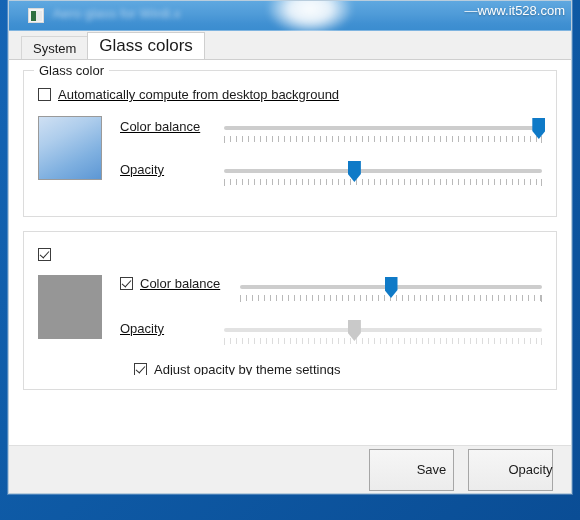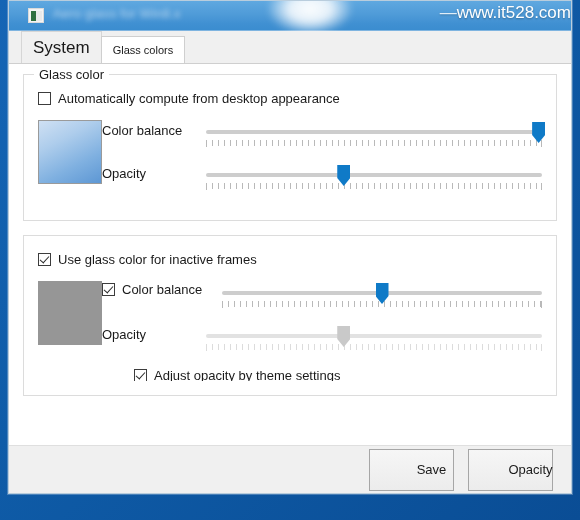--- a/index.html
+++ b/index.html
@@ -56,53 +56,53 @@
     filter: blur(2.6px);
     white-space: nowrap;
   }
   .tb-glare {
     position: absolute; left: 258px; top: -18px;
     width: 86px; height: 52px; border-radius: 50%;
     background: radial-gradient(ellipse at center, rgba(255,255,255,.98) 0%, rgba(255,255,255,.85) 34%, rgba(255,255,255,0) 72%);
     filter: blur(3px);
   }
   .watermark {
-    position: absolute; right: 0; top: 2px;
-    font-size: 17px; color: #ffffff;
+    position: absolute; right: 6px; top: 2px;
+    font-size: 13px; color: #ffffff;
     text-shadow: 0 1px 2px rgba(0,0,0,.30);
     white-space: nowrap;
   }
   .watermark .dash { opacity: .85; }
 
   
   .tabstrip {
     flex: 0 0 28px;
     position: relative;
     background: #f0f0f0;
     padding-left: 12px;
     display: flex; align-items: flex-end;
   }
   .tab {
-    height: 32px;
+    height: 23px;
     padding: 0 11px;
     display: flex; align-items: center;
-    font-size: 17px; color: #1a1a1a;
+    font-size: 13px; color: #1a1a1a;
     background: #f0f0f0;
     border: 1px solid #d6d6d6;
     border-bottom: none;
     margin-right: -1px;
     position: relative;
     white-space: nowrap;
   }
   .tab.active {
     background: #ffffff;
     height: 27px;
     border-color: #cfcfcf;
     z-index: 3;
-    font-size: 11px;
+    font-size: 17px;
     text-align: center;
   }
 
   
   .content {
     flex: 1 1 auto;
     background: #ffffff;
     border-top: 1px solid #cfcfcf;
     position: relative;
     overflow: hidden;
@@ -113,20 +113,21 @@
     overflow: hidden;
     padding: 10px 14px 0 14px;
   }
 
   
   .group {
     position: relative;
     border: 1px solid #dcdcdc;
     margin-bottom: 14px;
     padding: 16px 14px 14px 14px;
+    text-decoration: underline;
   }
   .group > .legend {
     position: absolute;
     top: -8px; left: 10px;
     background: #ffffff;
     padding: 0 5px;
     font-size: 13px; color: #1a1a1a;
     white-space: nowrap;
   }
 
@@ -162,21 +163,21 @@
   .swatch {
     width: 64px; height: 64px;
     flex: 0 0 64px;
     border: 1px solid #9a9a9a;
   }
   .swatch.glass {
     background: linear-gradient(152deg, #cfe0f3 0%, #aecdec 32%, #7fb0e0 68%, #5d97d4 100%);
   }
   .swatch.gray { background: #969696; border-color: #969696; }
 
-  .controls { flex: 1 1 auto; margin-left: 0; }
+  .controls { flex: 1 1 auto; margin-left: 18px; }
   .ctrlrow {
     display: flex; align-items: flex-start;
     height: 43px;
   }
   .ctrl-label {
     width: 104px; flex: 0 0 104px;
     font-size: 13px; color: #1a1a1a;
     padding-top: 3px;
     white-space: nowrap;
   }
@@ -274,21 +275,21 @@
   </div>
 
   <div class="content">
     <div class="scrollpane">
 
       <div class="group">
         <div class="legend">Glass color</div>
 
         <div class="cbrow">
           <span class="cb"></span>
-          <span class="cb-label">Automatically compute from desktop appearance</span>
+          <span class="cb-label">Automatically compute from desktop background</span>
         </div>
 
         <div class="panelrow">
           <div class="swatch glass"></div>
           <div class="controls">
 
             <div class="ctrlrow">
               <div class="ctrl-label">Color balance</div>
               <div class="slider">
                 <div class="track"></div>
@@ -307,21 +308,20 @@
             </div>
 
           </div>
         </div>
       </div>
 
       <div class="group">
 
         <div class="cbrow">
           <span class="cb checked"></span>
-          <span class="cb-label">Use glass color for inactive frames</span>
         </div>
 
         <div class="panelrow">
           <div class="swatch gray"></div>
           <div class="controls">
 
             <div class="ctrlrow">
               <div class="ctrl-label cbinline">
                 <span class="cb checked"></span>
                 <span class="cb-label">Color balance</span>

